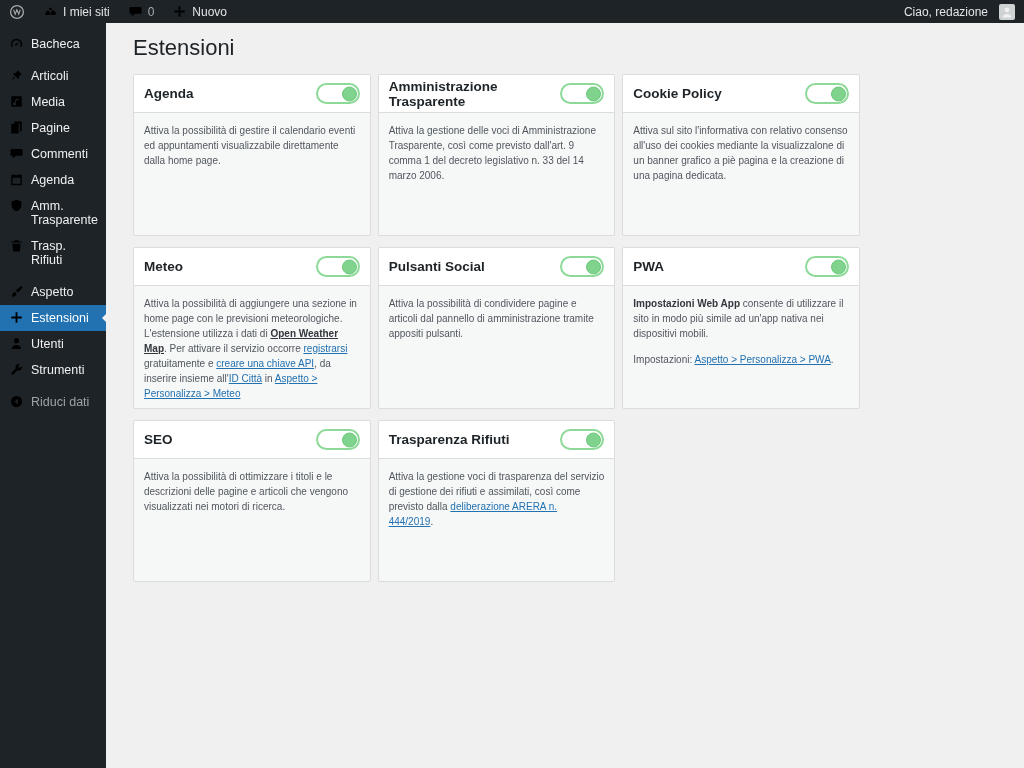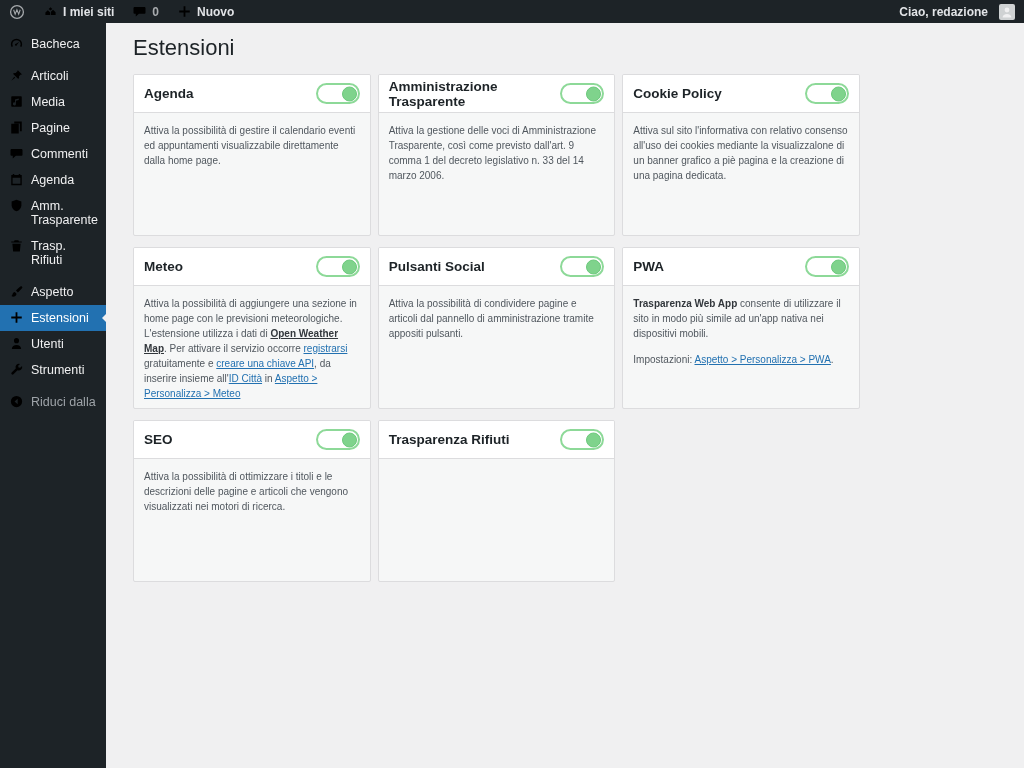--- a/index.html
+++ b/index.html
@@ -8,21 +8,21 @@
     font-family: "Liberation Sans", "DejaVu Sans", sans-serif;
     background: #f0f0f1;
   }
   
   .admin-bar {
     position: fixed; top: 0; left: 0; right: 0; height: 23px;
     background: #1d2327; color: #c3c4c7;
     display: flex; align-items: center; justify-content: space-between;
     font-size: 12px; z-index: 50;
   }
-  .ab-left, .ab-right { display: flex; align-items: flex-end; height: 100%; font-weight: bold; }
+  .ab-left, .ab-right { display: flex; align-items: flex-end; height: 100%; }
   .ab-item {
     display: flex; align-items: center; gap: 5px;
     padding: 0 9px; height: 100%; color: #e2e4e7; cursor: pointer; white-space: nowrap;
   }
   .ab-item .ab-icon { width: 15px; height: 15px; color: #a7aaad; flex: 0 0 auto; }
   .ab-item.logo-item .ab-icon { width: 16px; height: 16px; }
   .avatar { width: 16px; height: 16px; border-radius: 2px; overflow: hidden; margin-left: 6px; }
   
   .sidebar {
     position: fixed; top: 23px; left: 0; bottom: 0; width: 106px;
@@ -291,21 +291,21 @@
         </span>
     <span class="sb-label">Strumenti</span>
   </div>
       <div class="sb-sep"></div>
       <div class="sb-item muted">
     <span class="sb-icon">
           <svg>
             <use href="#collapse-icon"></use>
           </svg>
         </span>
-    <span class="sb-label">Riduci dalla</span>
+    <span class="sb-label">Riduci dati</span>
   </div>
     </nav>
 </div>
 
 <div class="content">
   <h1 class="page-title">Estensioni</h1>
   <div class="grid">
       <div class="card">
     <div class="card-header">
       <span class="card-title">Agenda</span>
@@ -362,21 +362,21 @@
         </div>
   </div>
       <div class="card">
     <div class="card-header">
       <span class="card-title">PWA</span>
       <span class="toggle on" role="switch" aria-checked="true">
         <span class="knob"></span>
       </span>
     </div>
     <div class="card-body">
-          <p><span class="b">Trasparenza Web App</span><span> consente di utilizzare il sito in modo più simile ad un'app nativa nei dispositivi mobili.</span></p>
+          <p><span class="b">Impostazioni Web App</span><span> consente di utilizzare il sito in modo più simile ad un'app nativa nei dispositivi mobili.</span></p>
           <p><span>Impostazioni: </span><a href="#">Aspetto &gt; Personalizza &gt; PWA</a><span>.</span></p>
         </div>
   </div>
       <div class="card">
     <div class="card-header">
       <span class="card-title">SEO</span>
       <span class="toggle on" role="switch" aria-checked="true">
         <span class="knob"></span>
       </span>
     </div>
@@ -384,15 +384,18 @@
           <p><span>Attiva la possibilità di ottimizzare i titoli e le descrizioni delle pagine e articoli che vengono visualizzati nei motori di ricerca.</span></p>
         </div>
   </div>
       <div class="card">
     <div class="card-header">
       <span class="card-title">Trasparenza Rifiuti</span>
       <span class="toggle on" role="switch" aria-checked="true">
         <span class="knob"></span>
       </span>
     </div>
+    <div class="card-body">
+          <p><span>Attiva la gestione voci di trasparenza del servizio di gestione dei rifiuti e assimilati, così come previsto dalla </span><a href="#">deliberazione ARERA n. 444/2019</a><span>.</span></p>
+        </div>
   </div>
     </div>
 </div>
 
 </body></html>

